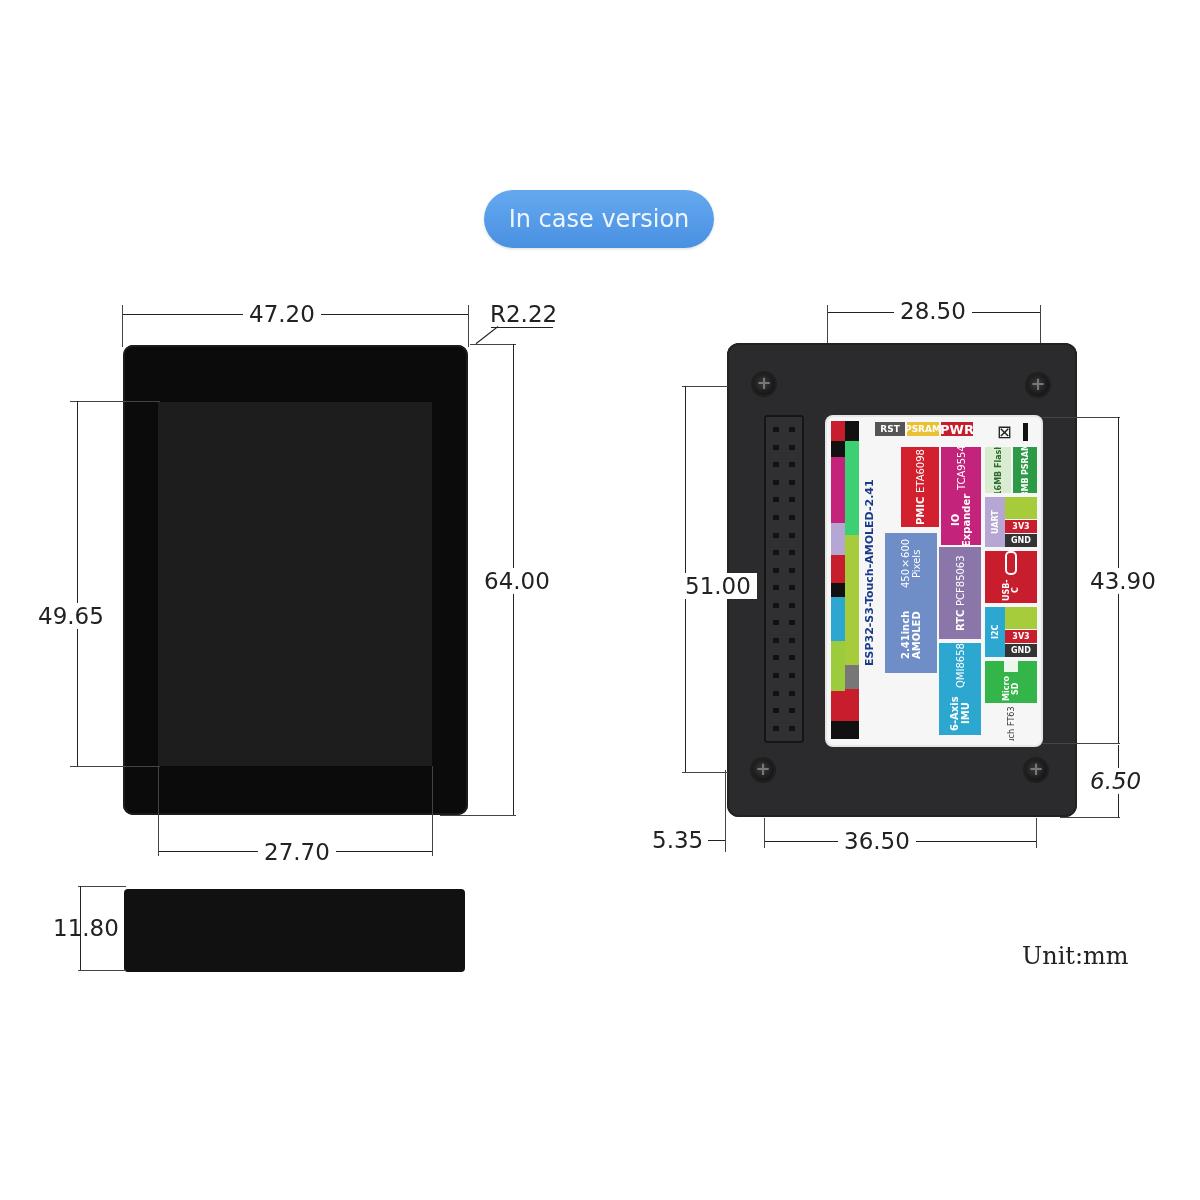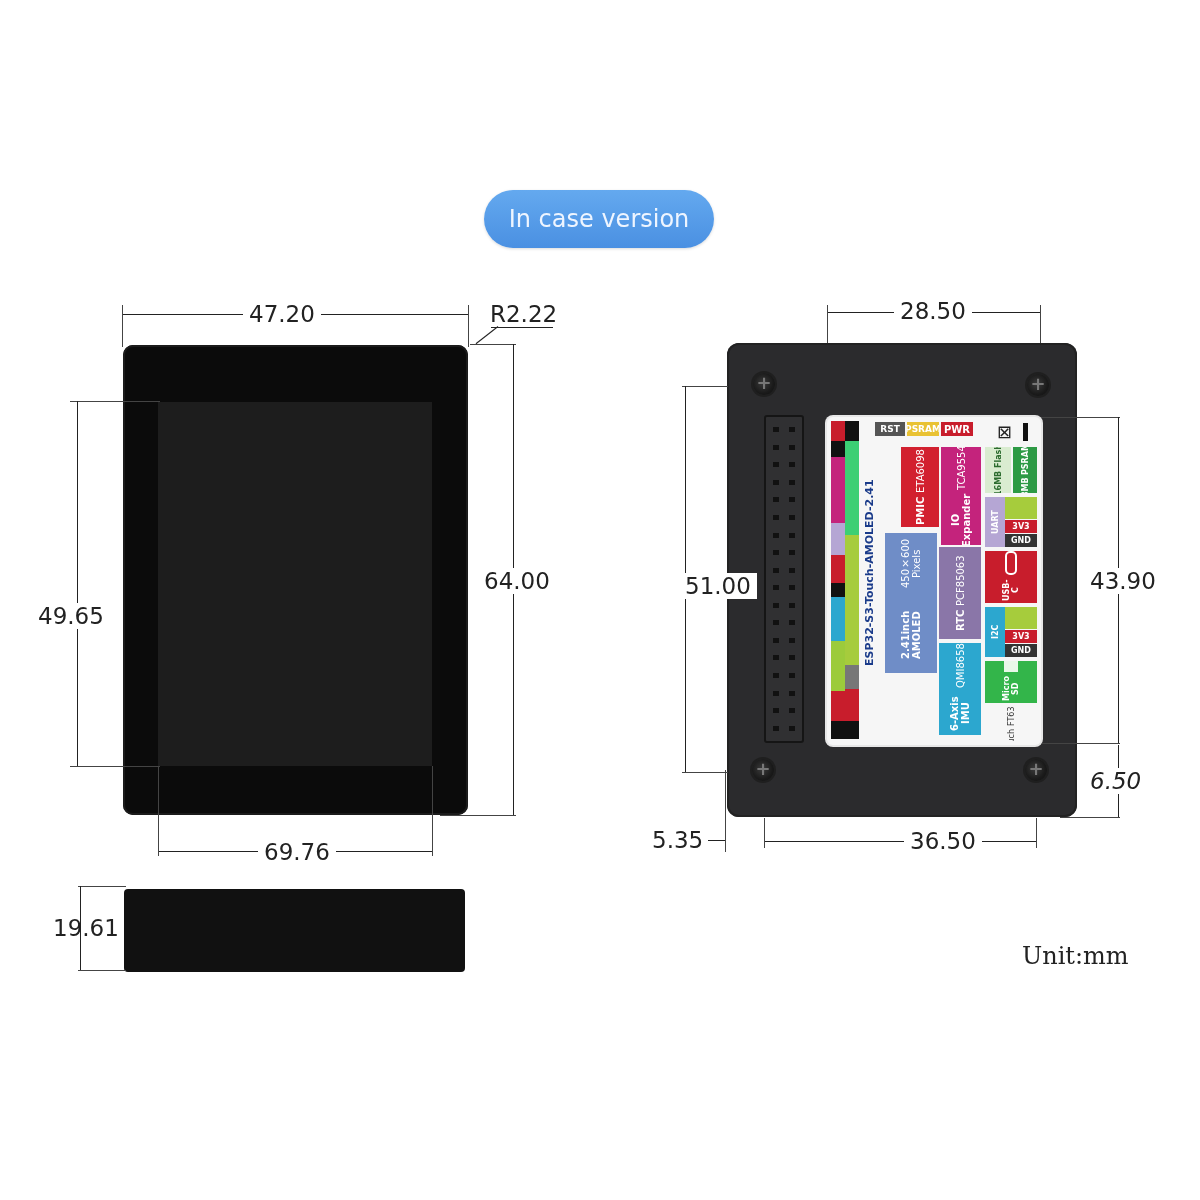--- a/index.html
+++ b/index.html
@@ -48,29 +48,29 @@
   <div class="abs dim" style="left:478px;top:568px;">64.00</div>
 
   <div class="abs hline ext" style="left:70px;top:401px;width:90px;"></div>
   <div class="abs hline ext" style="left:70px;top:766px;width:90px;"></div>
   <div class="abs vline" style="left:77px;top:401px;height:365px;"></div>
   <div class="abs dim" style="left:32px;top:575px;margin-top:28px;">49.65</div>
 
   <div class="abs vline ext" style="left:158px;top:766px;height:90px;"></div>
   <div class="abs vline ext" style="left:432px;top:766px;height:90px;"></div>
   <div class="abs hline" style="left:159px;top:851px;width:273px;"></div>
-  <div class="abs dim" style="left:258px;top:839px;">69.76</div>
+  <div class="abs dim" style="left:258px;top:839px;">27.70</div>
 </div>
 
 <div>
   <div class="abs side"></div>
   <div class="abs hline ext" style="left:78px;top:886px;width:48px;"></div>
   <div class="abs hline ext" style="left:78px;top:970px;width:48px;"></div>
   <div class="abs vline" style="left:80px;top:886px;height:84px;"></div>
-  <div class="abs dim" style="left:47px;top:915px;background:transparent;">19.61</div>
+  <div class="abs dim" style="left:47px;top:915px;background:transparent;">11.80</div>
 </div>
 
 <div>
 
   <div class="abs vline ext" style="left:827px;top:305px;height:112px;"></div>
   <div class="abs vline ext" style="left:1040px;top:305px;height:112px;"></div>
   <div class="abs hline" style="left:828px;top:312px;width:212px;"></div>
   <div class="abs dim" style="left:894px;top:298px;">28.50</div>
 
   <div class="abs back"></div>
@@ -135,21 +135,21 @@
     <div class="blk" style="left:18px;top:24px;width:14px;height:94px;background:#3ccf74;"></div>
     <div class="blk" style="left:18px;top:118px;width:14px;height:150px;background:#a6cc3c;"></div>
     <div class="blk" style="left:18px;top:248px;width:14px;height:24px;background:#777;"></div>
     <div class="blk" style="left:18px;top:272px;width:14px;height:32px;background:#c81d2c;"></div>
     <div class="blk" style="left:18px;top:304px;width:14px;height:18px;background:#111;"></div>
 
     <div class="blk rot" style="left:34px;top:26px;width:16px;height:260px;color:#1a3b8a;font-size:11px;background:transparent;">ESP32-S3-Touch-AMOLED-2.41</div>
 
     <div class="blk" style="left:48px;top:5px;width:30px;height:14px;background:#555;font-size:9px;">RST</div>
     <div class="blk" style="left:80px;top:5px;width:32px;height:14px;background:#e9c233;font-size:9px;">PSRAM</div>
-    <div class="blk" style="left:114px;top:5px;width:32px;height:14px;background:#c81d2c;font-size:10px;">PWR</div>
+    <div class="blk" style="left:114px;top:5px;width:32px;height:14px;background:#c81d2c;font-size:13px;">PWR</div>
     <div class="abs" style="left:170px;top:4px;font-size:18px;color:#222;">⊠</div>
     <div class="abs" style="left:196px;top:6px;width:5px;height:18px;background:#111;"></div>
 
     <div class="blk rot" style="left:74px;top:30px;width:38px;height:80px;background:#d2202f;font-size:10px;">
       <span>PMIC</span>&nbsp;<span style="font-weight:normal;">ETA6098</span>
     </div>
 
     <div class="blk rot" style="left:114px;top:30px;width:40px;height:98px;background:#c4237c;font-size:10px;">
       <span>IO Expander</span>&nbsp;<span style="font-weight:normal;">TCA9554</span>
     </div>
@@ -205,16 +205,16 @@
   <div class="abs vline" style="left:1118px;top:745px;height:72px;"></div>
   <div class="abs dim" style="left:1084px;top:768px;font-style:italic;">6.50</div>
 
   <div class="abs vline ext" style="left:725px;top:770px;height:82px;"></div>
   <div class="abs hline" style="left:708px;top:840px;width:17px;"></div>
   <div class="abs dim" style="left:646px;top:827px;background:transparent;">5.35</div>
 
   <div class="abs vline ext" style="left:764px;top:818px;height:30px;"></div>
   <div class="abs vline ext" style="left:1036px;top:818px;height:30px;"></div>
   <div class="abs hline" style="left:765px;top:841px;width:271px;"></div>
-  <div class="abs dim" style="left:904px;top:828px;">36.50</div>
+  <div class="abs dim" style="left:838px;top:828px;">36.50</div>
 </div>
 
 <div class="abs unit">Unit:mm</div>
 
 </body></html>

